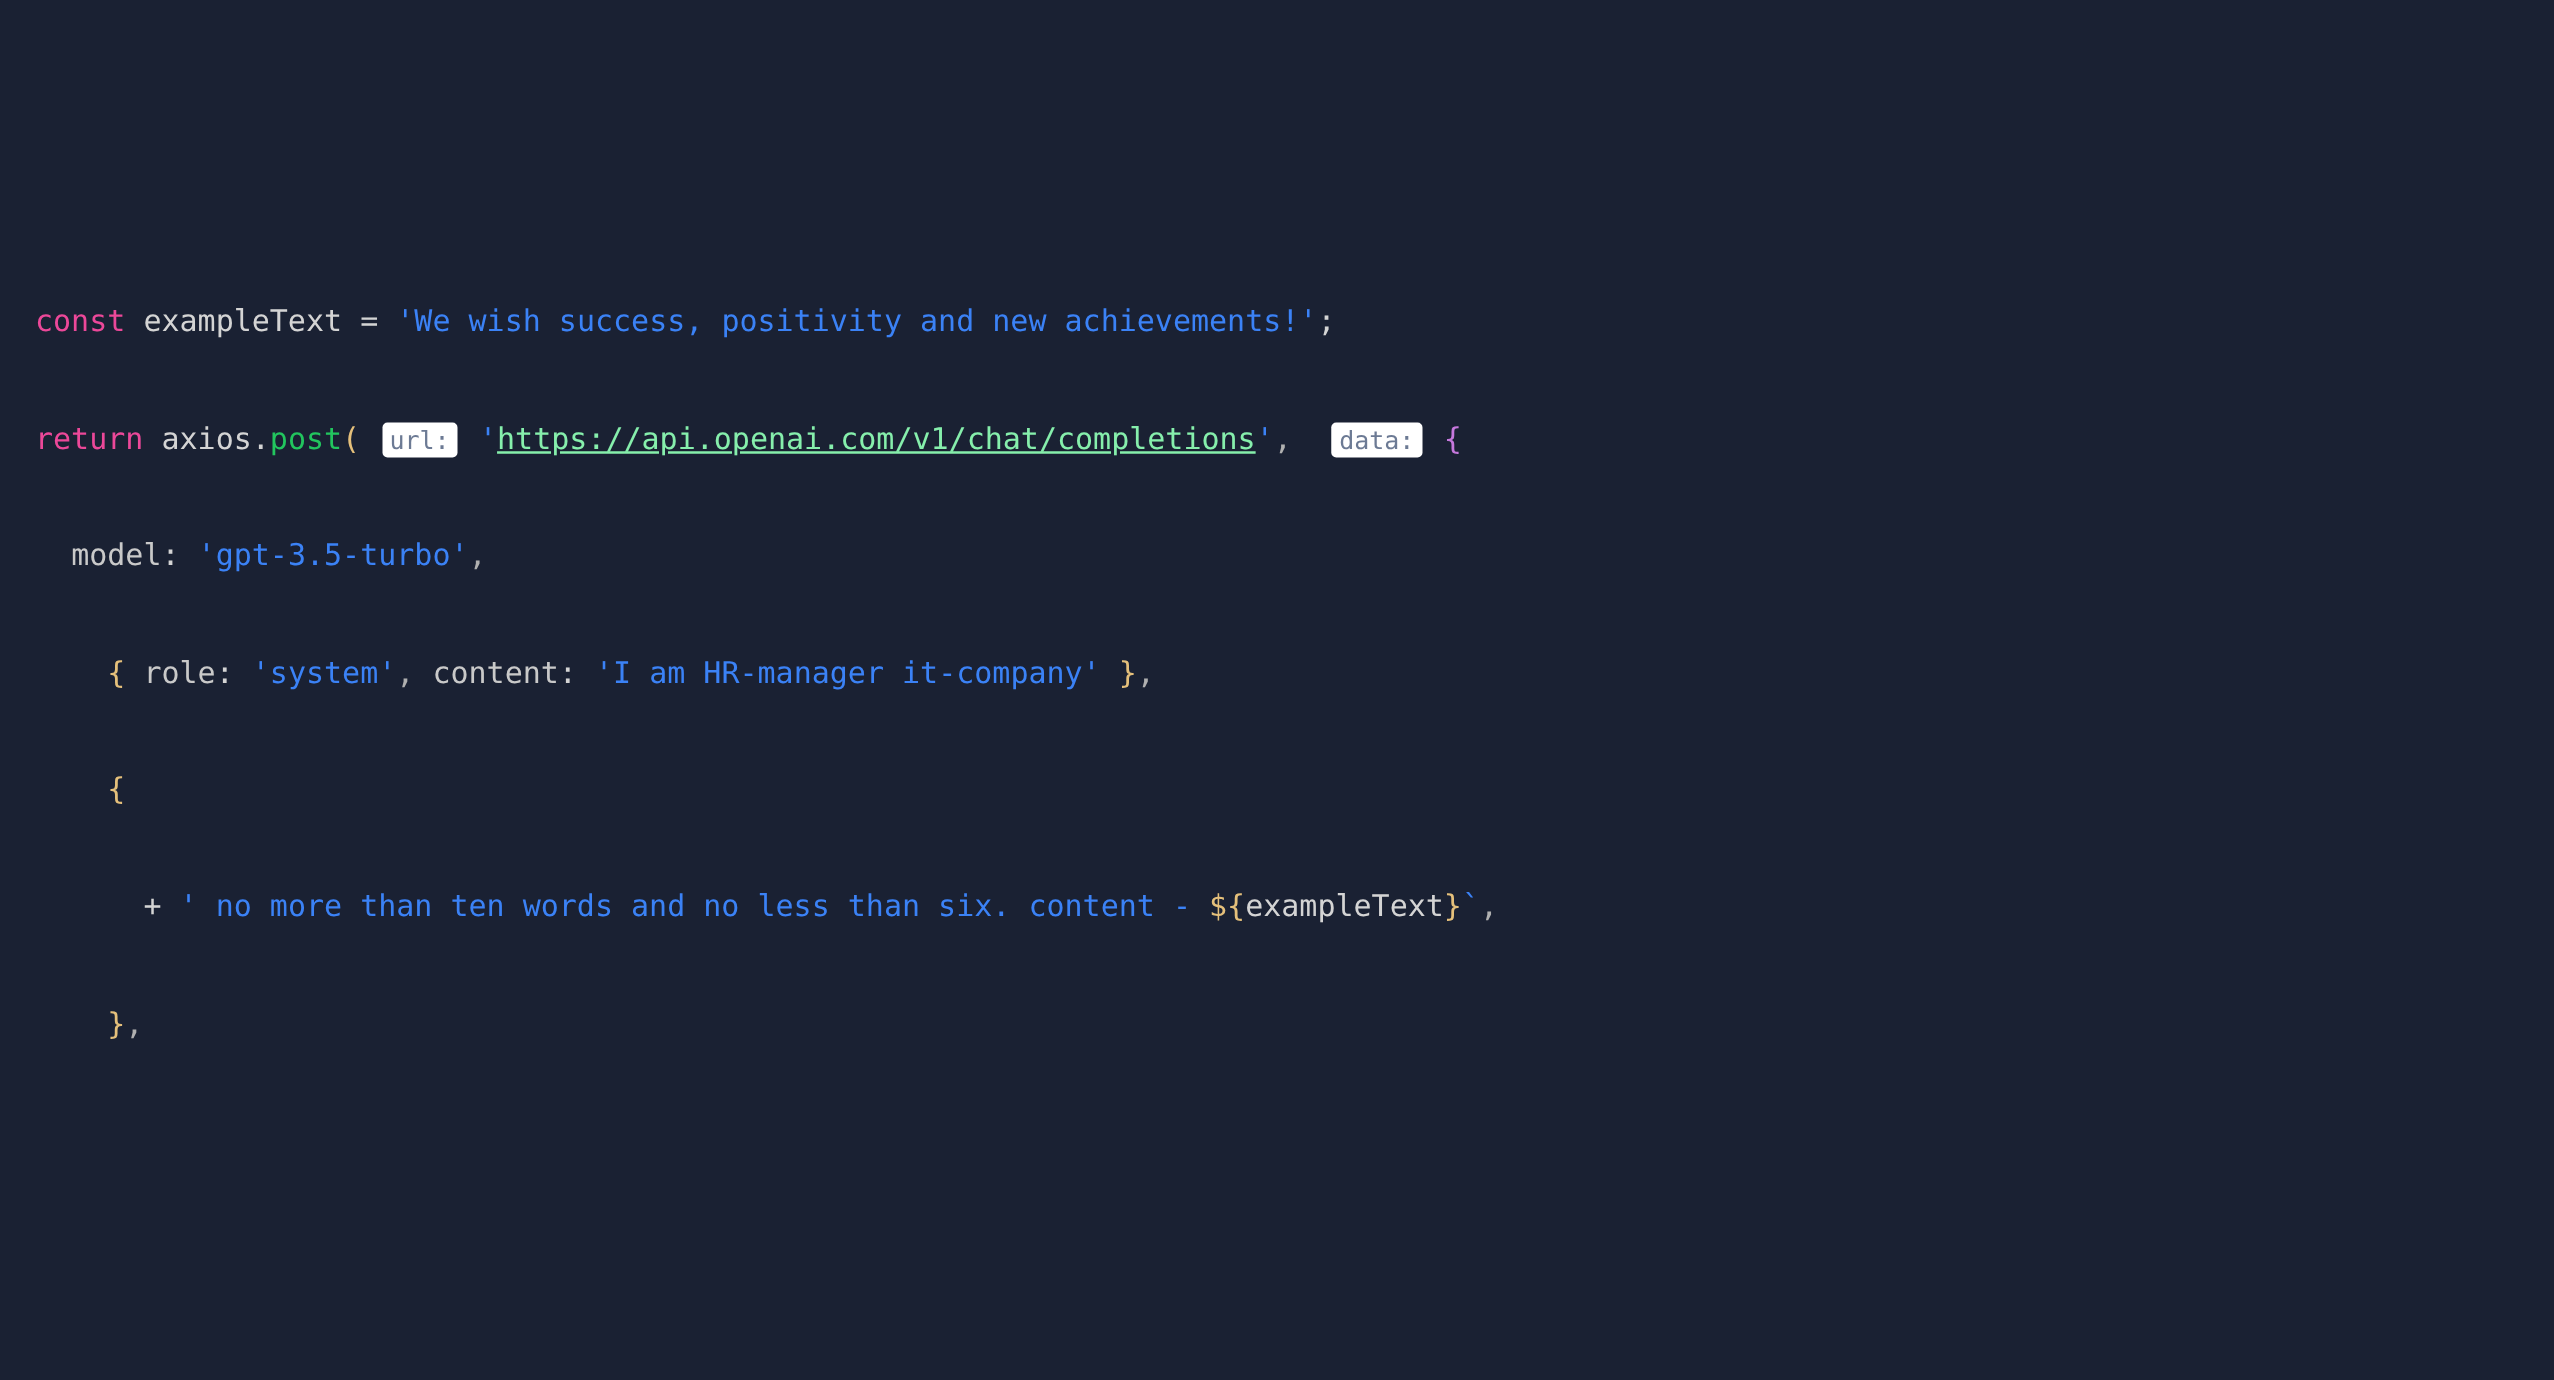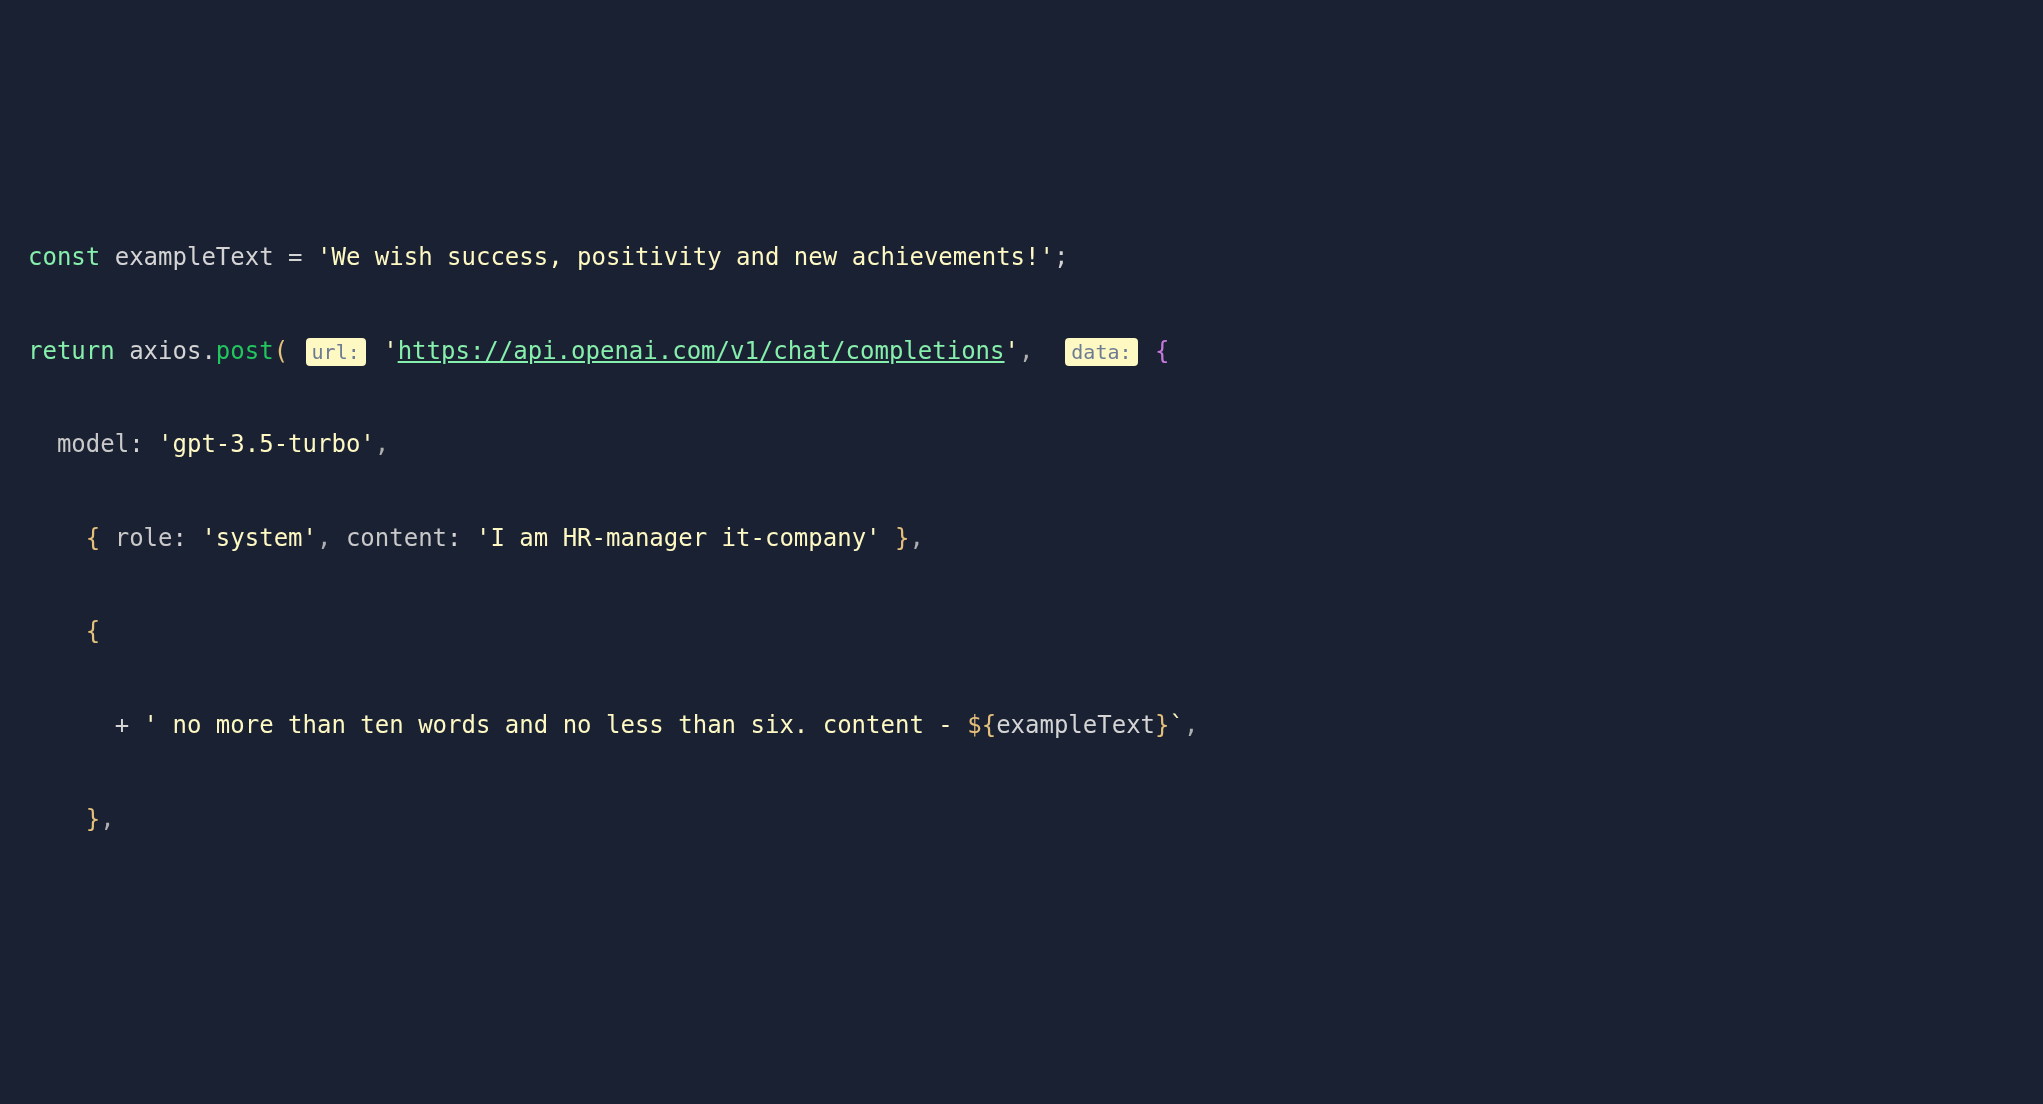--- a/index.html
+++ b/index.html
@@ -17,34 +17,34 @@
       white-space: pre;
       overflow-x: auto;
     }
     .code-container {
       padding: 0 0 0 28px;
     }
     .line {
       display: block;
       position: relative;
     }
-    .kw { color: #86efac; }
+    .kw { color: #ec4899; }
     .ident { color: #d4d4d4; text-align: right; }
     .prop { color: #c9c9c9; }
     .method { color: #22c55e; }
-    .str { color: #fef9c3; }
+    .str { color: #3b82f6; }
     .punct { color: #d4d4d4; }
     .bracket-y { color: #e5c07b; }
     .bracket-p { color: #c678dd; }
     .bracket-b { color: #61afef; }
     .comma { color: #b0b0b0; }
     .hint {
       color: #6c7a94;
       font-style: normal;
-      background: #fef9c3;
+      background: #ffffff;
       padding: 2px 6px;
       border-radius: 4px;
       font-size: 20px;
       margin: 0 3px;
     }
     .url {
       color: #86efac;
       text-decoration: underline;
     }
     .template { color: #e5c07b; }

